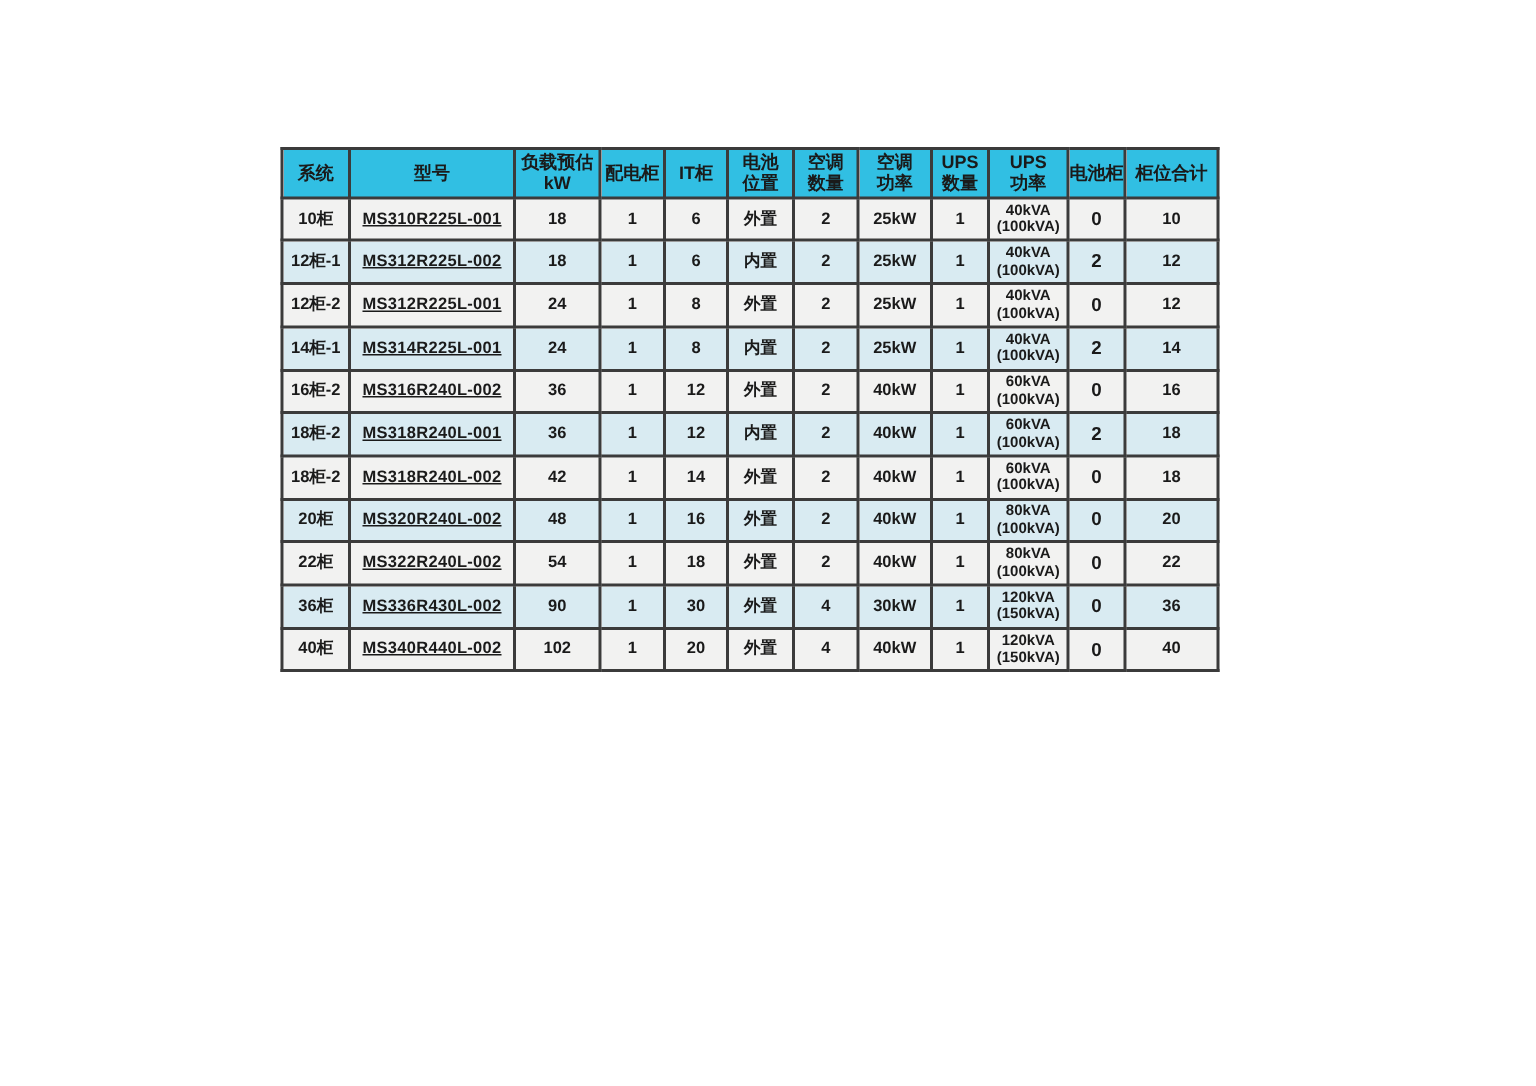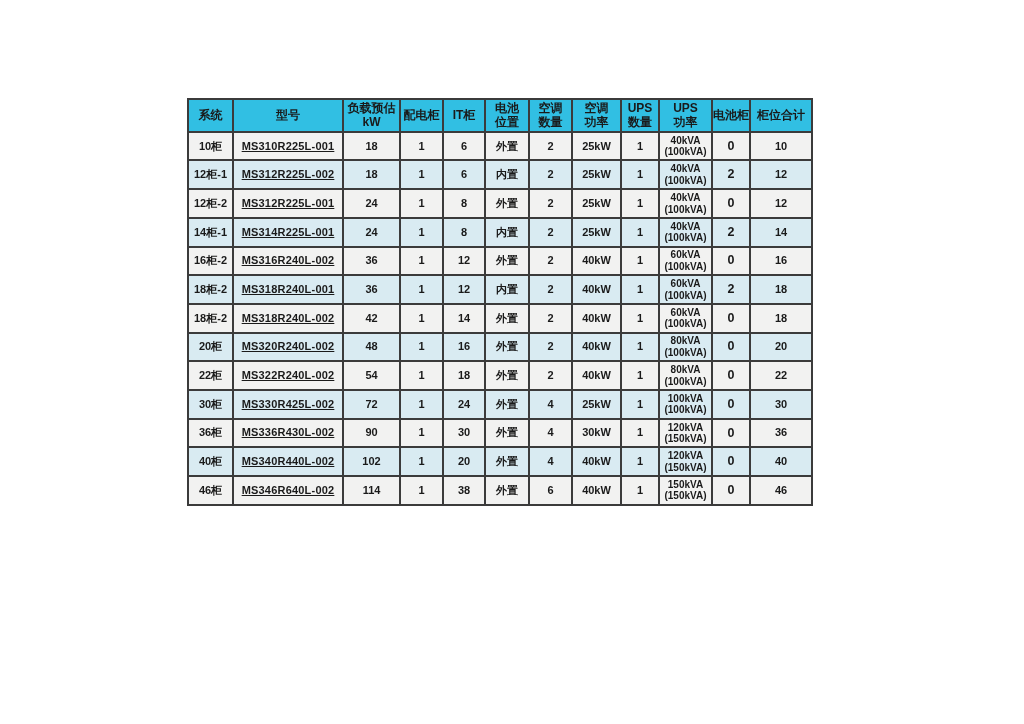--- a/index.html
+++ b/index.html
@@ -230,35 +230,20 @@
           <td>外置</td>
           <td>2</td>
           <td>40kW</td>
           <td>1</td>
           <td>80kVA
 (100kVA)</td>
           <td>0</td>
           <td>22</td>
         </tr>
         <tr>
-          <td>30柜</td>
-          <td>MS330R425L-002</td>
-          <td>72</td>
-          <td>1</td>
-          <td>24</td>
-          <td>外置</td>
-          <td>4</td>
-          <td>25kW</td>
-          <td>1</td>
-          <td>100kVA
-(100kVA)</td>
-          <td>0</td>
-          <td>30</td>
-        </tr>
-        <tr>
           <td>36柜</td>
           <td>MS336R430L-002</td>
           <td>90</td>
           <td>1</td>
           <td>30</td>
           <td>外置</td>
           <td>4</td>
           <td>30kW</td>
           <td>1</td>
           <td>120kVA
@@ -273,31 +258,16 @@
           <td>1</td>
           <td>20</td>
           <td>外置</td>
           <td>4</td>
           <td>40kW</td>
           <td>1</td>
           <td>120kVA
 (150kVA)</td>
           <td>0</td>
           <td>40</td>
-        </tr>
-        <tr>
-          <td>46柜</td>
-          <td>MS346R640L-002</td>
-          <td>114</td>
-          <td>1</td>
-          <td>38</td>
-          <td>外置</td>
-          <td>6</td>
-          <td>40kW</td>
-          <td>1</td>
-          <td>150kVA
-(150kVA)</td>
-          <td>0</td>
-          <td>46</td>
         </tr>
       </tbody>
   </table>
 </div>
 
 </body></html>

